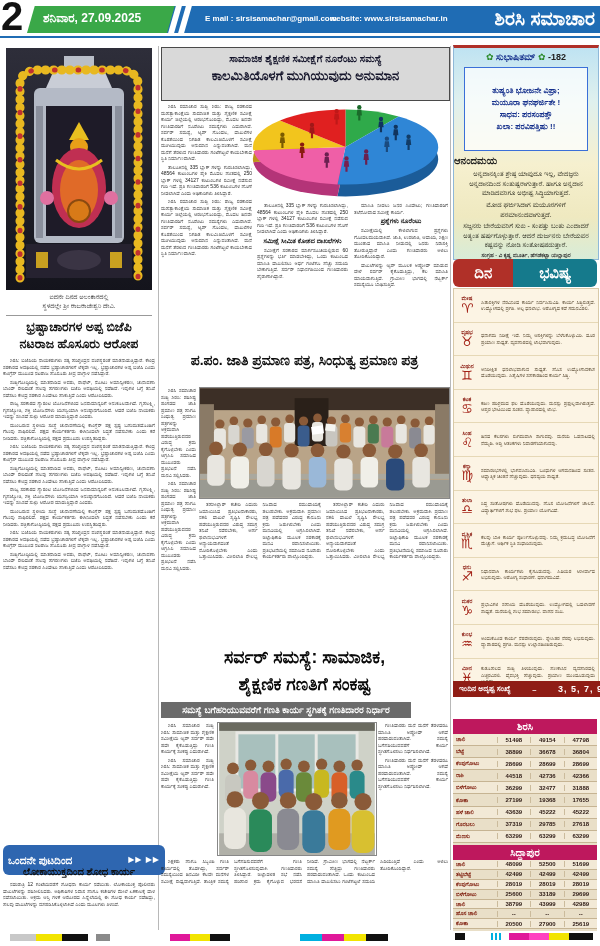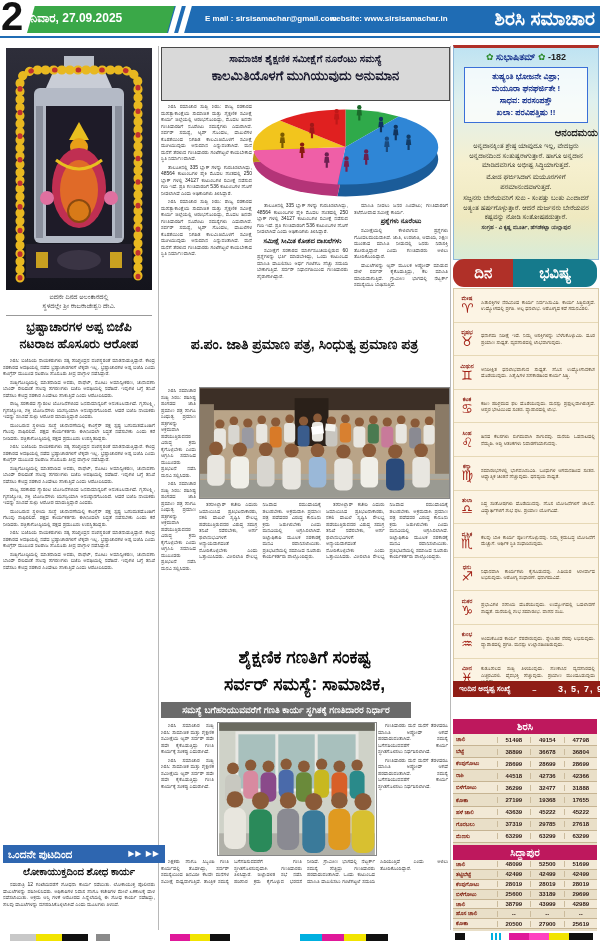--- a/index.html
+++ b/index.html
@@ -4,21 +4,21 @@
 <style>
   html,body{margin:0;padding:0;background:#fff;}
   body{width:600px;height:946px;position:relative;overflow:hidden;
        font-family:"Liberation Sans","DejaVu Sans",sans-serif;color:#1c1c1c;}
   .abs{position:absolute;overflow:hidden;}
   
   .pagenum{left:1px;top:-6px;font-size:40px;font-weight:bold;color:#111;width:30px;}
   .hdr-blue{left:148px;top:6px;width:452px;height:27px;background:#1f6cb4;}
   .hdr-green{left:27px;top:6px;width:140px;height:27px;background:#3aa848;transform:skewX(-16deg);transform-origin:bottom left;}
   .hdr-stripe{top:6px;width:6px;height:27px;background:#fff;transform:skewX(-16deg);}
-  .hdr-date{left:24px;top:11px;width:130px;color:#fff;font-weight:bold;font-size:12px;}
+  .hdr-date{left:43px;top:11px;width:130px;color:#fff;font-weight:bold;font-size:12px;}
   .hdr-mail{left:205px;top:14px;width:180px;color:#fff;font-weight:bold;font-size:8px;}
   .hdr-web{left:330px;top:14px;width:150px;color:#fff;font-weight:bold;font-size:8px;}
   .masthead{left:455px;top:8px;width:140px;color:#fff;font-weight:bold;font-size:19px;text-align:right;}
   .hdr-line{left:0;top:36px;width:600px;height:2px;background:#1f6cb4;}
   
   .vrule{width:1px;background:#b8b8b8;top:46px;height:884px;}
   
   .small{font-size:5px;line-height:1.3;text-align:justify;color:#1b1b1b;}
   .small p{margin:0 0 2px 0;text-indent:7px;}
   .subhd{font-size:6.5px;font-weight:bold;text-align:center;margin:2px 0;color:#111;}
@@ -41,27 +41,27 @@
   .srvhl{font-size:17.5px;font-weight:bold;text-align:center;color:#0a0a0a;line-height:1.55;}
   .srvsub{background:#6b6b6b;color:#fff;font-weight:bold;font-size:9px;text-align:center;line-height:16px;}
   .cols4{column-count:4;column-gap:5px;}
   .photoframe{border:1px solid #888;}
   
   .subbox{background:linear-gradient(180deg,#bfe3f2 0%,#dff0ee 25%,#f6f0cf 55%,#efe9c0 80%,#d8ecd8 100%);
           border:1px solid #8fb8d8;border-top:3px solid #b03028;}
   .subtitle{font-size:9px;font-weight:bold;color:#15308c;text-align:center;margin-top:4px;}
   .subtitle .orn{color:#2a8a2a;}
   .subtitle .num{color:#222;}
-  .versebox{border:1.5px solid #3a6fd8;background:rgba(255,255,255,.72);margin:4px 10px;padding:3px 2px;
+  .versebox{border:1.5px solid #3a6fd8;background:rgba(255,255,255,.72);margin:4px 10px;padding:17px 2px;
             font-size:8px;font-weight:bold;color:#15308c;text-align:center;line-height:1.5;}
-  .anand{font-size:10px;font-weight:bold;text-align:right;color:#1a1a1a;margin:2px 0;}
+  .anand{font-size:10px;font-weight:bold;text-align:left;color:#1a1a1a;margin:2px 0;}
   .subbody{font-size:6.8px;text-align:center;color:#14140a;line-height:1.42;padding:0 6px;}
   .subbody p{margin:0 0 2px 0;}
   .subcredit{font-size:5.5px;font-weight:bold;text-align:center;color:#333;margin-top:2px;}
-  .dinbar{display:flex;border-radius:11px;overflow:hidden;}
+  .dinbar{display:flex;border-radius:6px;overflow:hidden;}
   .dinbar .d1{background:#b03028;color:#fff;font-weight:bold;font-size:15px;width:42%;text-align:center;line-height:28px;}
   .dinbar .d2{background:#157a8c;color:#fff;font-weight:bold;font-size:15px;width:58%;text-align:center;line-height:28px;}
   .horo{background:#fcf4e4;border:1px solid #d8c9a8;}
   .zrow{height:32.6px;display:flex;border-bottom:1px solid #e6d8b6;overflow:hidden;align-items:center;}
   .zsign{width:26px;text-align:center;flex:none;}
   .zname{font-size:5.5px;font-weight:bold;color:#8a1a10;line-height:1.1;}
   .zglyph{font-size:13px;color:#a22015;line-height:1.05;}
   .ztext{flex:1;font-size:5px;line-height:1.3;color:#3a2a10;text-align:justify;padding:1px 3px 1px 1px;}
   .lucky{background:#8f1d15;color:#fff;display:flex;align-items:center;padding:0 6px;justify-content:space-between;}
   .lucky .ll{font-size:7.5px;font-weight:bold;}
@@ -138,21 +138,21 @@
     <p>ಸುದ್ದಿಗೋಷ್ಠಿಯಲ್ಲಿ ಮಾತನಾಡಿದ ಅವರು, ರಾಫೆಲ್, ನೋಟು ಅಮಾನ್ಯೀಕರಣ, ಚುನಾವಣಾ ಬಾಂಡ್ ಸೇರಿದಂತೆ ಹಲವು ಹಗರಣಗಳು ಬಿಜೆಪಿ ಅವಧಿಯಲ್ಲಿ ನಡೆದಿವೆ. ಇವುಗಳ ಬಗ್ಗೆ ತನಿಖೆ ನಡೆಸಲು ಕೇಂದ್ರ ಸರಕಾರ ಹಿಂದೇಟು ಹಾಕುತ್ತಿದೆ ಎಂದು ಆರೋಪಿಸಿದರು.</p>
     <p>ರಾಜ್ಯ ಸರಕಾರದ ಗ್ಯಾರಂಟಿ ಯೋಜನೆಗಳಿಂದ ಜನಸಾಮಾನ್ಯರಿಗೆ ಅನುಕೂಲವಾಗಿದೆ. ಗೃಹಲಕ್ಷ್ಮಿ, ಗೃಹಜ್ಯೋತಿ, ಶಕ್ತಿ ಯೋಜನೆಗಳು ಯಶಸ್ವಿಯಾಗಿ ಅನುಷ್ಠಾನಗೊಂಡಿವೆ. ಆದರೆ ಬಿಜೆಪಿ ನಾಯಕರು ಇದನ್ನು ಸಹಿಸದೆ ಸುಳ್ಳು ಆರೋಪ ಮಾಡುತ್ತಿದ್ದಾರೆ ಎಂದರು.</p>
     <p>ಮುಂಬರುವ ಸ್ಥಳೀಯ ಸಂಸ್ಥೆ ಚುನಾವಣೆಯಲ್ಲಿ ಕಾಂಗ್ರೆಸ್ ಪಕ್ಷ ಸ್ಪಷ್ಟ ಬಹುಮತದೊಂದಿಗೆ ಗೆಲುವು ಸಾಧಿಸಲಿದೆ. ಪಕ್ಷದ ಕಾರ್ಯಕರ್ತರು ಈಗಿನಿಂದಲೇ ಸಿದ್ಧತೆ ನಡೆಸಬೇಕು ಎಂದು ಕರೆ ನೀಡಿದರು. ಪತ್ರಿಕಾಗೋಷ್ಠಿಯಲ್ಲಿ ಪಕ್ಷದ ಪ್ರಮುಖರು ಉಪಸ್ಥಿತರಿದ್ದರು.</p>
   <p>ಶಿರಸಿ: ಬಿಜೆಪಿಯ ನಾಯಕರುಗಳು ಸತ್ಯ ಹರಿಶ್ಚಂದ್ರನ ವಂಶಸ್ಥರಂತೆ ಮಾತನಾಡುತ್ತಿದ್ದಾರೆ. ಕೇಂದ್ರ ಸರಕಾರದ ಅವಧಿಯಲ್ಲಿ ನಡೆದ ಭ್ರಷ್ಟಾಚಾರಗಳಿಗೆ ಲೆಕ್ಕವೇ ಇಲ್ಲ. ಭ್ರಷ್ಟಾಚಾರಗಳ ಅಪ್ಪ ಬಿಜೆಪಿ ಎಂದು ಕಾಂಗ್ರೆಸ್ ಮುಖಂಡ ನಟರಾಜ ಹೊಸೂರು ತೀವ್ರ ವಾಗ್ದಾಳಿ ನಡೆಸಿದ್ದಾರೆ.</p>
     <p>ಸುದ್ದಿಗೋಷ್ಠಿಯಲ್ಲಿ ಮಾತನಾಡಿದ ಅವರು, ರಾಫೆಲ್, ನೋಟು ಅಮಾನ್ಯೀಕರಣ, ಚುನಾವಣಾ ಬಾಂಡ್ ಸೇರಿದಂತೆ ಹಲವು ಹಗರಣಗಳು ಬಿಜೆಪಿ ಅವಧಿಯಲ್ಲಿ ನಡೆದಿವೆ. ಇವುಗಳ ಬಗ್ಗೆ ತನಿಖೆ ನಡೆಸಲು ಕೇಂದ್ರ ಸರಕಾರ ಹಿಂದೇಟು ಹಾಕುತ್ತಿದೆ ಎಂದು ಆರೋಪಿಸಿದರು.</p>
     <p>ರಾಜ್ಯ ಸರಕಾರದ ಗ್ಯಾರಂಟಿ ಯೋಜನೆಗಳಿಂದ ಜನಸಾಮಾನ್ಯರಿಗೆ ಅನುಕೂಲವಾಗಿದೆ. ಗೃಹಲಕ್ಷ್ಮಿ, ಗೃಹಜ್ಯೋತಿ, ಶಕ್ತಿ ಯೋಜನೆಗಳು ಯಶಸ್ವಿಯಾಗಿ ಅನುಷ್ಠಾನಗೊಂಡಿವೆ. ಆದರೆ ಬಿಜೆಪಿ ನಾಯಕರು ಇದನ್ನು ಸಹಿಸದೆ ಸುಳ್ಳು ಆರೋಪ ಮಾಡುತ್ತಿದ್ದಾರೆ ಎಂದರು.</p>
     <p>ಮುಂಬರುವ ಸ್ಥಳೀಯ ಸಂಸ್ಥೆ ಚುನಾವಣೆಯಲ್ಲಿ ಕಾಂಗ್ರೆಸ್ ಪಕ್ಷ ಸ್ಪಷ್ಟ ಬಹುಮತದೊಂದಿಗೆ ಗೆಲುವು ಸಾಧಿಸಲಿದೆ. ಪಕ್ಷದ ಕಾರ್ಯಕರ್ತರು ಈಗಿನಿಂದಲೇ ಸಿದ್ಧತೆ ನಡೆಸಬೇಕು ಎಂದು ಕರೆ ನೀಡಿದರು. ಪತ್ರಿಕಾಗೋಷ್ಠಿಯಲ್ಲಿ ಪಕ್ಷದ ಪ್ರಮುಖರು ಉಪಸ್ಥಿತರಿದ್ದರು.</p>
   <p>ಶಿರಸಿ: ಬಿಜೆಪಿಯ ನಾಯಕರುಗಳು ಸತ್ಯ ಹರಿಶ್ಚಂದ್ರನ ವಂಶಸ್ಥರಂತೆ ಮಾತನಾಡುತ್ತಿದ್ದಾರೆ. ಕೇಂದ್ರ ಸರಕಾರದ ಅವಧಿಯಲ್ಲಿ ನಡೆದ ಭ್ರಷ್ಟಾಚಾರಗಳಿಗೆ ಲೆಕ್ಕವೇ ಇಲ್ಲ. ಭ್ರಷ್ಟಾಚಾರಗಳ ಅಪ್ಪ ಬಿಜೆಪಿ ಎಂದು ಕಾಂಗ್ರೆಸ್ ಮುಖಂಡ ನಟರಾಜ ಹೊಸೂರು ತೀವ್ರ ವಾಗ್ದಾಳಿ ನಡೆಸಿದ್ದಾರೆ.</p>
     <p>ಸುದ್ದಿಗೋಷ್ಠಿಯಲ್ಲಿ ಮಾತನಾಡಿದ ಅವರು, ರಾಫೆಲ್, ನೋಟು ಅಮಾನ್ಯೀಕರಣ, ಚುನಾವಣಾ ಬಾಂಡ್ ಸೇರಿದಂತೆ ಹಲವು ಹಗರಣಗಳು ಬಿಜೆಪಿ ಅವಧಿಯಲ್ಲಿ ನಡೆದಿವೆ. ಇವುಗಳ ಬಗ್ಗೆ ತನಿಖೆ ನಡೆಸಲು ಕೇಂದ್ರ ಸರಕಾರ ಹಿಂದೇಟು ಹಾಕುತ್ತಿದೆ ಎಂದು ಆರೋಪಿಸಿದರು.</p>
 </div>
-<div class="abs p1banner" style="left:3px;top:845px;width:152px;height:18px;">
+<div class="abs p1banner" style="left:3px;top:845px;width:152px;height:30px;border-radius:6px;">
   <span>ಒಂದನೇ ಪುಟದಿಂದ</span>
   <span class="arrows">▶▶ ▶▶</span>
 </div>
 <div class="abs lokahead" style="left:3px;top:866px;width:152px;height:13px;">ಲೋಕಾಯುಕ್ತದಿಂದ ಶೋಧ ಕಾರ್ಯ</div>
 <div class="abs small" style="left:3px;top:881px;width:152px;height:50px;">
   <p>ನಡುರಾತ್ರಿ 12 ಗಂಟೆಯವರೆಗೆ ಶೋಧನಾ ಕಾರ್ಯ ನಡೆಯಿತು. ಲೋಕಾಯುಕ್ತ ಪೊಲೀಸರು ದಾಖಲೆಗಳನ್ನು ಪರಿಶೀಲಿಸಿದರು. ಅಧಿಕಾರಿಗಳ ನಿವಾಸ ಹಾಗೂ ಕಚೇರಿಗಳ ಮೇಲೆ ಏಕಕಾಲಕ್ಕೆ ದಾಳಿ ನಡೆಸಲಾಯಿತು. ಅಕ್ರಮ ಆಸ್ತಿ ಗಳಿಕೆ ಆರೋಪದ ಹಿನ್ನೆಲೆಯಲ್ಲಿ ಈ ಶೋಧ ಕಾರ್ಯ ನಡೆದಿದ್ದು, ಹಲವು ದಾಖಲೆಗಳನ್ನು ವಶಪಡಿಸಿಕೊಳ್ಳಲಾಗಿದೆ ಎಂದು ಮೂಲಗಳು ತಿಳಿಸಿವೆ.</p>
 </div>
 <div class="abs calib" style="left:10px;top:934px;width:140px;">
   <div style="width:26px;background:#c8c8c8"></div>
     <div style="width:26px;background:#f2e400"></div>
@@ -211,21 +211,21 @@
     <p>ಸಮೀಕ್ಷೆಗೆ ಸರಕಾರದ ಮಾರ್ಗಸೂಚಿಯಲ್ಲಿರುವ 60 ಪ್ರಶ್ನೆಗಳನ್ನು ಭರ್ತಿ ಮಾಡಬೇಕಿದ್ದು, ಒಂದು ಕುಟುಂಬದ ಮಾಹಿತಿ ದಾಖಲಿಸಲು ಅರ್ಧ ಗಂಟೆಗೂ ಹೆಚ್ಚು ಸಮಯ ಬೇಕಾಗುತ್ತಿದೆ. ಸರ್ವರ್ ನಿಧಾನಗತಿಯಿಂದ ಗಣತಿದಾರರು ಹೈರಾಣಾಗಿದ್ದಾರೆ.</p>
   </div>
   <div class="col small" style="left:193px;top:99px;width:94px;height:134px;">
     <p>ಮಾಹಿತಿ ನೀಡಲು ಜನರ ಹಿಂದೇಟು; ಗಣತಿದಾರರಿಗೆ ತಲೆನೋವಾದ ಸಮೀಕ್ಷೆ ಕಾರ್ಯ.</p>
     <div class="subhd">ಪ್ರಶ್ನೆಗಳು ನೂರೆಂಟು</div>
     <p>ಸಮೀಕ್ಷೆಯಲ್ಲಿ ಕೇಳಲಾಗುವ ಪ್ರಶ್ನೆಗಳು ಗೊಂದಲಮಯವಾಗಿವೆ. ಜಾತಿ, ಉಪಜಾತಿ, ಆದಾಯ, ಶಿಕ್ಷಣ ಮುಂತಾದ ಮಾಹಿತಿ ನೀಡುವಲ್ಲಿ ಜನರು ನಿರಾಸಕ್ತಿ ತೋರುತ್ತಿದ್ದಾರೆ ಎಂದು ಗಣತಿದಾರರು ಅಳಲು ತೋಡಿಕೊಂಡಿದ್ದಾರೆ.</p>
     <p>ದಾಖಲೆಗಳನ್ನು ಆ್ಯಪ್ ಮೂಲಕ ಅಪ್ಲೋಡ್ ಮಾಡುವ ವೇಳೆ ಸರ್ವರ್ ಕೈಕೊಡುತ್ತಿದ್ದು, ಕೆಲ ಮಾಹಿತಿ ಮಾಯವಾಗುತ್ತಿದೆ. ಗ್ರಾಮೀಣ ಭಾಗದಲ್ಲಿ ನೆಟ್ವರ್ಕ್ ಸಮಸ್ಯೆಯೂ ಬಾಧಿಸುತ್ತಿದೆ.</p>
   </div>
 </div>
 
-<div class="abs prothl" style="left:161px;top:334px;width:287px;height:44px;">
+<div class="abs prothl" style="left:161px;top:350px;width:287px;height:44px;">
   <div>ಪ.ಪಂ. ಜಾತಿ ಪ್ರಮಾಣ ಪತ್ರ, ಸಿಂಧುತ್ವ ಪ್ರಮಾಣ ಪತ್ರ</div>
 </div>
 <div class="abs small" style="left:161px;top:387px;width:35px;height:251px;">
   <p>ಶಿರಸಿ ಸಮಾಚಾರ ಸುದ್ದಿ ಶಿರಸಿ: ಪರಿಶಿಷ್ಟ ಪಂಗಡದ ಜಾತಿ ಪ್ರಮಾಣ ಪತ್ರ ಹಾಗೂ ಸಿಂಧುತ್ವ ಪ್ರಮಾಣ ಪತ್ರಗಳನ್ನು ಅಕ್ರಮವಾಗಿ ಪಡೆಯುತ್ತಿರುವವರ ವಿರುದ್ಧ ಕ್ರಮ ಕೈಗೊಳ್ಳಬೇಕು ಎಂದು ಆಗ್ರಹಿಸಿ ಸಮಾಜದ ಮುಖಂಡರು ಪ್ರತಿಭಟನೆ ನಡೆಸಿ ಮನವಿ ಸಲ್ಲಿಸಿದರು.</p>
   <p>ಶಿರಸಿ ಸಮಾಚಾರ ಸುದ್ದಿ ಶಿರಸಿ: ಪರಿಶಿಷ್ಟ ಪಂಗಡದ ಜಾತಿ ಪ್ರಮಾಣ ಪತ್ರ ಹಾಗೂ ಸಿಂಧುತ್ವ ಪ್ರಮಾಣ ಪತ್ರಗಳನ್ನು ಅಕ್ರಮವಾಗಿ ಪಡೆಯುತ್ತಿರುವವರ ವಿರುದ್ಧ ಕ್ರಮ ಕೈಗೊಳ್ಳಬೇಕು ಎಂದು ಆಗ್ರಹಿಸಿ ಸಮಾಜದ ಮುಖಂಡರು ಪ್ರತಿಭಟನೆ ನಡೆಸಿ ಮನವಿ ಸಲ್ಲಿಸಿದರು.</p>
 </div>
 <div class="abs photoframe" style="left:199px;top:387px;width:249px;height:110px;">
   <svg width="249" height="110" viewBox="0 0 250 110">
     <rect width="250" height="110" fill="#b9a488"></rect>
     <rect width="250" height="22" fill="#3c2f26"></rect>
@@ -270,22 +270,22 @@
       <rect x="126" y="36" width="10" height="7" fill="#f4f4f0" transform="rotate(6 131 39)"></rect>
     </g>
   </svg>
 </div>
 <div class="abs cols4 small" style="left:199px;top:501px;width:249px;height:137px;">
   <p>ತಹಶೀಲ್ದಾರ್ ಕಚೇರಿ ಎದುರು ಜಮಾಯಿಸಿದ ಪ್ರತಿಭಟನಾಕಾರರು, ನಕಲಿ ದಾಖಲೆ ಸೃಷ್ಟಿಸಿ ಸೌಲಭ್ಯ ಪಡೆಯುತ್ತಿರುವವರ ವಿರುದ್ಧ ಸಮಗ್ರ ತನಿಖೆ ನಡೆಸಬೇಕು, ಅರ್ಹ ಫಲಾನುಭವಿಗಳಿಗೆ ಅನ್ಯಾಯವಾಗದಂತೆ ನೋಡಿಕೊಳ್ಳಬೇಕು ಎಂದು ಒತ್ತಾಯಿಸಿದರು. ಮೀಸಲಾತಿ ಸೌಲಭ್ಯ ನಿಜವಾದ ಸಮುದಾಯಕ್ಕೆ ತಲುಪಬೇಕು. ಅಕ್ರಮವಾಗಿ ಪ್ರಮಾಣ ಪತ್ರ ಪಡೆದವರ ವಿರುದ್ಧ ಕಾನೂನು ಕ್ರಮ ಜರುಗಿಸಬೇಕು ಎಂದು ಮನವಿಯಲ್ಲಿ ಆಗ್ರಹಿಸಲಾಗಿದೆ. ಜಿಲ್ಲಾಧಿಕಾರಿ ಮೂಲಕ ಸರಕಾರಕ್ಕೆ ಮನವಿ ರವಾನಿಸಲಾಯಿತು. ಪ್ರತಿಭಟನೆಯಲ್ಲಿ ಸಮಾಜದ ನೂರಾರು ಕಾರ್ಯಕರ್ತರು ಪಾಲ್ಗೊಂಡಿದ್ದರು.</p>
   <p>ತಹಶೀಲ್ದಾರ್ ಕಚೇರಿ ಎದುರು ಜಮಾಯಿಸಿದ ಪ್ರತಿಭಟನಾಕಾರರು, ನಕಲಿ ದಾಖಲೆ ಸೃಷ್ಟಿಸಿ ಸೌಲಭ್ಯ ಪಡೆಯುತ್ತಿರುವವರ ವಿರುದ್ಧ ಸಮಗ್ರ ತನಿಖೆ ನಡೆಸಬೇಕು, ಅರ್ಹ ಫಲಾನುಭವಿಗಳಿಗೆ ಅನ್ಯಾಯವಾಗದಂತೆ ನೋಡಿಕೊಳ್ಳಬೇಕು ಎಂದು ಒತ್ತಾಯಿಸಿದರು. ಮೀಸಲಾತಿ ಸೌಲಭ್ಯ ನಿಜವಾದ ಸಮುದಾಯಕ್ಕೆ ತಲುಪಬೇಕು. ಅಕ್ರಮವಾಗಿ ಪ್ರಮಾಣ ಪತ್ರ ಪಡೆದವರ ವಿರುದ್ಧ ಕಾನೂನು ಕ್ರಮ ಜರುಗಿಸಬೇಕು ಎಂದು ಮನವಿಯಲ್ಲಿ ಆಗ್ರಹಿಸಲಾಗಿದೆ. ಜಿಲ್ಲಾಧಿಕಾರಿ ಮೂಲಕ ಸರಕಾರಕ್ಕೆ ಮನವಿ ರವಾನಿಸಲಾಯಿತು. ಪ್ರತಿಭಟನೆಯಲ್ಲಿ ಸಮಾಜದ ನೂರಾರು ಕಾರ್ಯಕರ್ತರು ಪಾಲ್ಗೊಂಡಿದ್ದರು.</p>
 </div>
 
 <div class="abs srvhl" style="left:161px;top:644px;width:287px;height:56px;">
+  <div>ಸರ್ವರ್ ಸಮಸ್ಯೆ: ಸಾಮಾಜಿಕ,</div>
   <div>ಶೈಕ್ಷಣಿಕ ಗಣತಿಗೆ ಸಂಕಷ್ಟ</div>
-  <div>ಸರ್ವರ್ ಸಮಸ್ಯೆ: ಸಾಮಾಜಿಕ,</div>
 </div>
 <div class="abs srvsub" style="left:161px;top:702px;width:250px;height:16px;">ಸಮಸ್ಯೆ ಬಗೆಹರಿಯುವವರೆಗೆ ಗಣತಿ ಕಾರ್ಯ ಸ್ಥಗಿತಕ್ಕೆ ಗಣತಿದಾರರ ನಿರ್ಧಾರ</div>
 <div class="abs small" style="left:161px;top:722px;width:53px;height:132px;">
   <p>ಶಿರಸಿ ಸಮಾಚಾರ ಸುದ್ದಿ ಶಿರಸಿ: ಸಾಮಾಜಿಕ ಮತ್ತು ಶೈಕ್ಷಣಿಕ ಸಮೀಕ್ಷೆಯ ಆ್ಯಪ್ ಸರ್ವರ್ ಪದೇ ಪದೇ ಕೈಕೊಡುತ್ತಿದ್ದು ಗಣತಿ ಕಾರ್ಯಕ್ಕೆ ಸಂಕಷ್ಟ ಎದುರಾಗಿದೆ.</p>
   <p>ಶಿರಸಿ ಸಮಾಚಾರ ಸುದ್ದಿ ಶಿರಸಿ: ಸಾಮಾಜಿಕ ಮತ್ತು ಶೈಕ್ಷಣಿಕ ಸಮೀಕ್ಷೆಯ ಆ್ಯಪ್ ಸರ್ವರ್ ಪದೇ ಪದೇ ಕೈಕೊಡುತ್ತಿದ್ದು ಗಣತಿ ಕಾರ್ಯಕ್ಕೆ ಸಂಕಷ್ಟ ಎದುರಾಗಿದೆ.</p>
 </div>
 <div class="abs photoframe" style="left:217px;top:722px;width:158px;height:132px;">
   <svg width="158" height="132" viewBox="0 0 158 134">
     <rect width="158" height="134" fill="#cfd2c8"></rect>
     <rect x="0" y="0" width="158" height="8" fill="#6a6a60"></rect>

